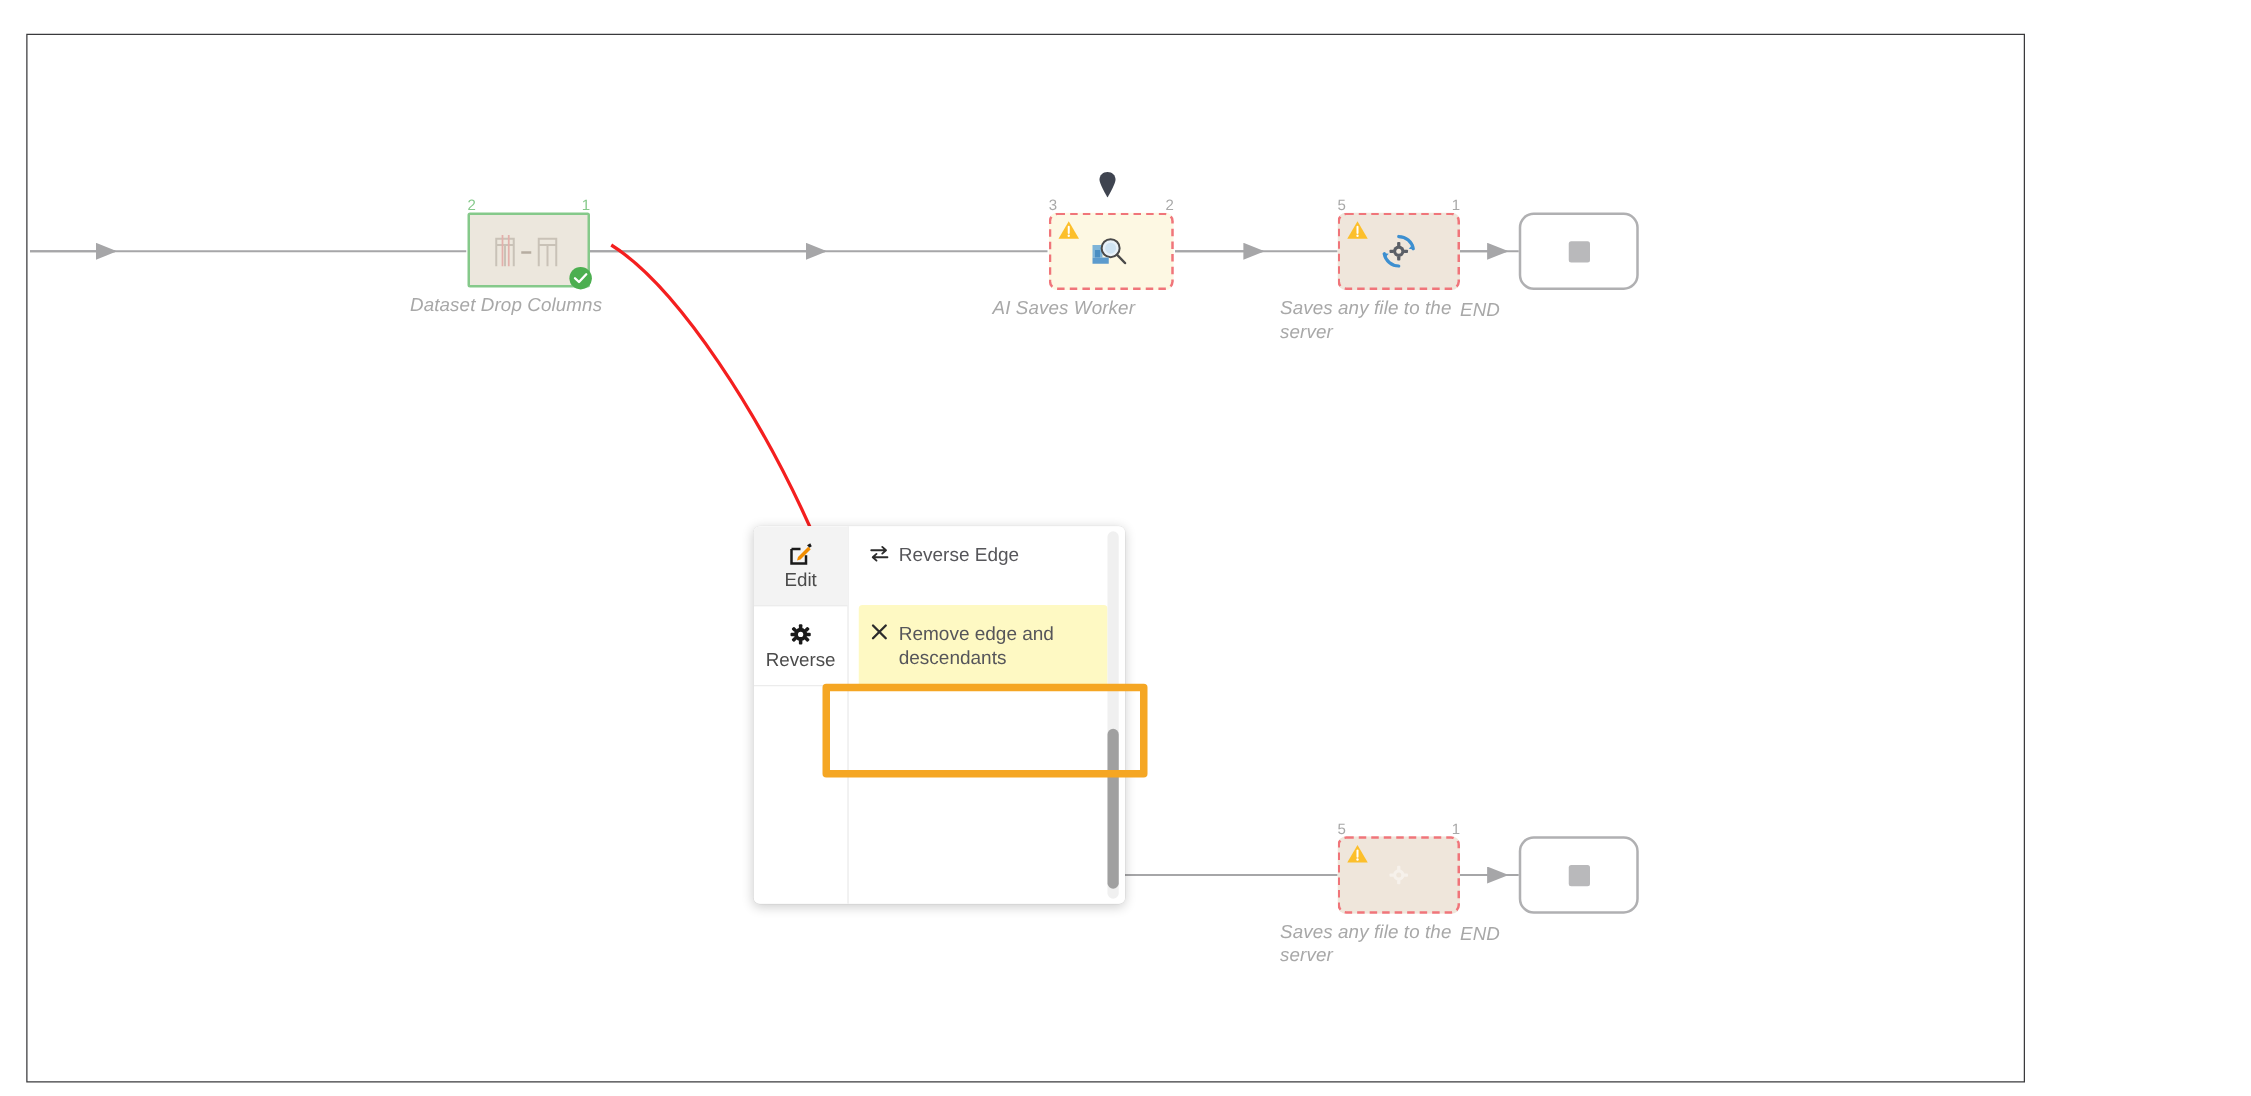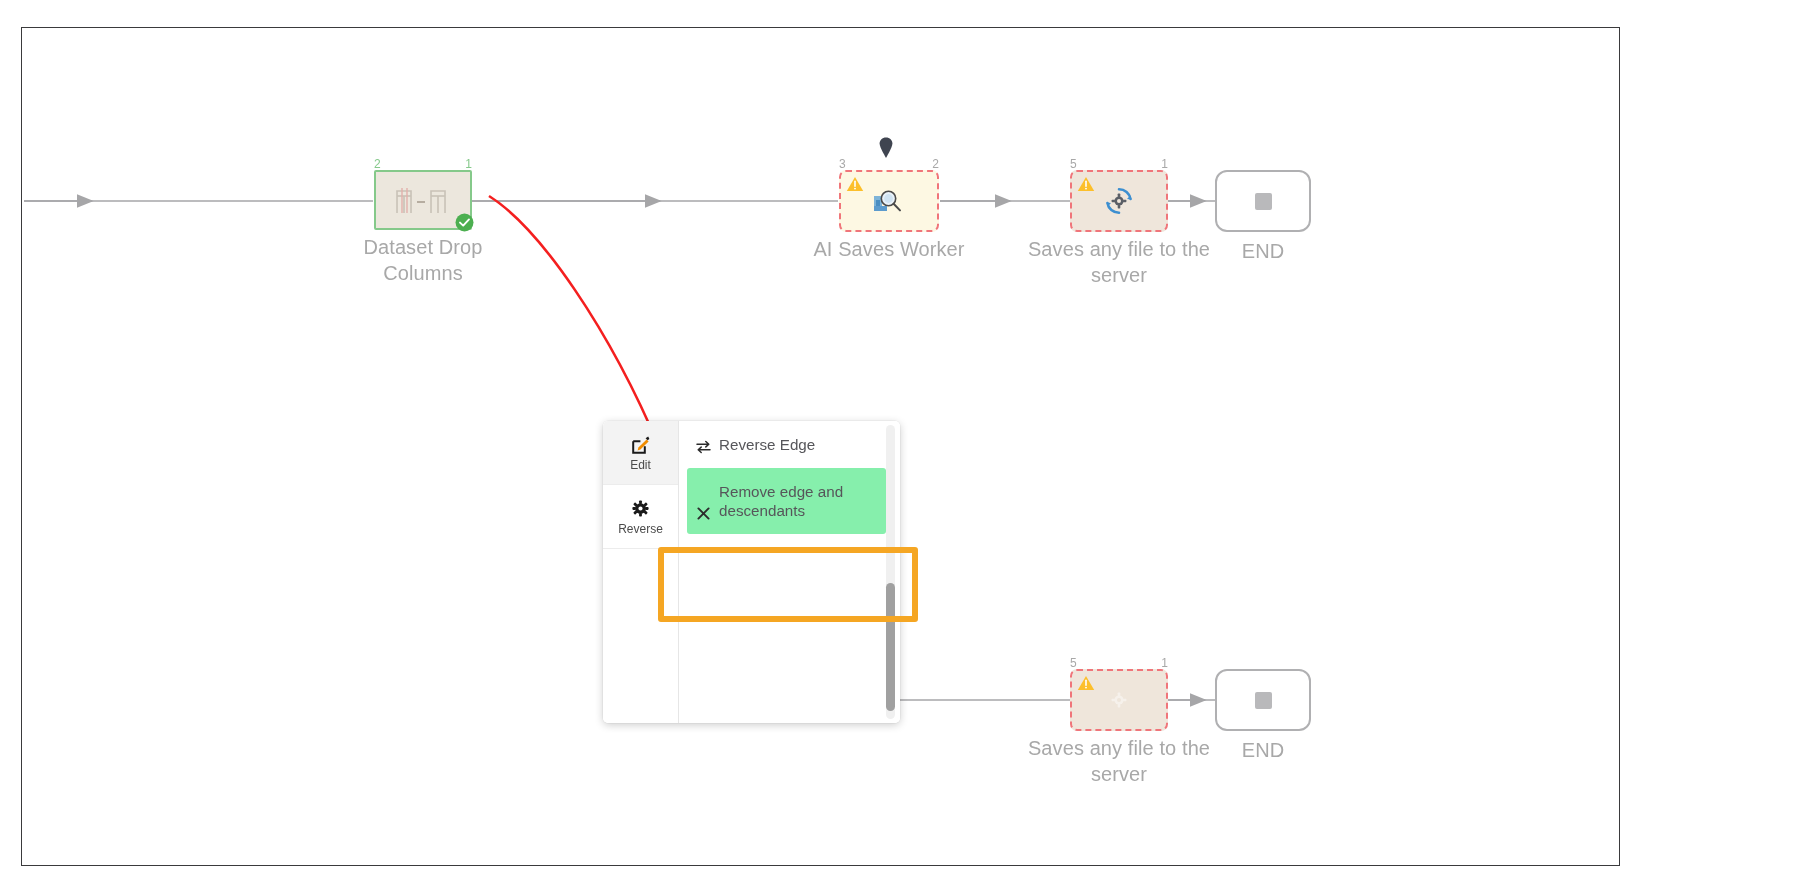--- a/index.html
+++ b/index.html
@@ -54,26 +54,26 @@
     align-items: center;
     justify-content: center;
   }
   .node-label {
     position: absolute;
     left: 50%;
     transform: translateX(-50%);
     top: 100%;
     margin-top: 5px;
     width: 190px;
-    text-align: center;
-    font-size: 20px;
+    font-size: 15px;
     color: #a8a8a8;
     line-height: 1.28;
     white-space: pre-line;
     letter-spacing: 0.1px;
+    font-style: italic;
   }
 
   
   .node-green .node-box {
     background: #ece7dd;
     border: 2.2px solid #85c98a;
     border-radius: 2px;
   }
   .port-num {
     position: absolute;
@@ -155,45 +155,45 @@
     flex-direction: column;
     align-items: center;
     justify-content: center;
     gap: 4px;
     border-bottom: 1px solid #ececec;
     box-sizing: border-box;
     cursor: pointer;
   }
   .ctx-tab.active { background: #f3f3f3; }
   .ctx-tab-label {
-    font-size: 12px;
+    font-size: 15px;
     color: #4b4b4b;
     line-height: 1;
   }
   .ctx-tab-icon { height: 20px; display:flex; align-items:center; }
 
   .ctx-items {
     flex: 1;
     position: relative;
     overflow: hidden;
     background: #ffffff;
   }
   .ctx-item {
     display: flex;
-    align-items: flex-end;
+    align-items: flex-start;
     gap: 8px;
     padding: 14px 22px 14px 16px;
     font-size: 15.2px;
     color: #56565a;
     line-height: 1.26;
     cursor: pointer;
     box-sizing: border-box;
     min-height: 46px;
   }
-  .ctx-item.hovered { background: #86efac; border-radius: 3px; margin: 0 14px 0 8px; padding-left: 8px; }
+  .ctx-item.hovered { background: #fef9c3; border-radius: 3px; margin: 16px 14px 0 8px; padding-left: 8px; }
   .ctx-item-icon {
     flex: 0 0 auto;
     width: 16px;
     display: flex;
     align-items: center;
     justify-content: center;
     color: #3c3c3c;
     font-size: 15px;
     padding-top: 1px;
   }

